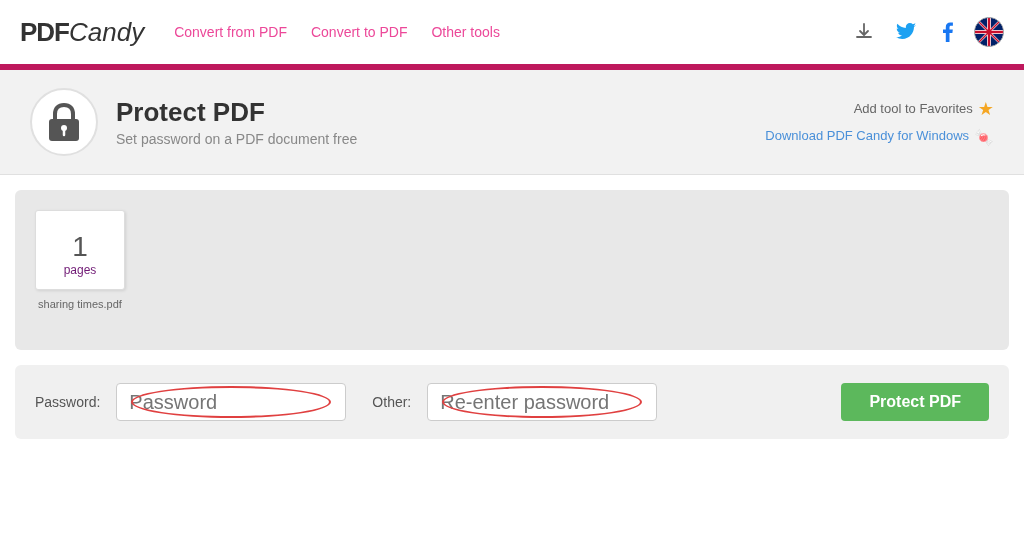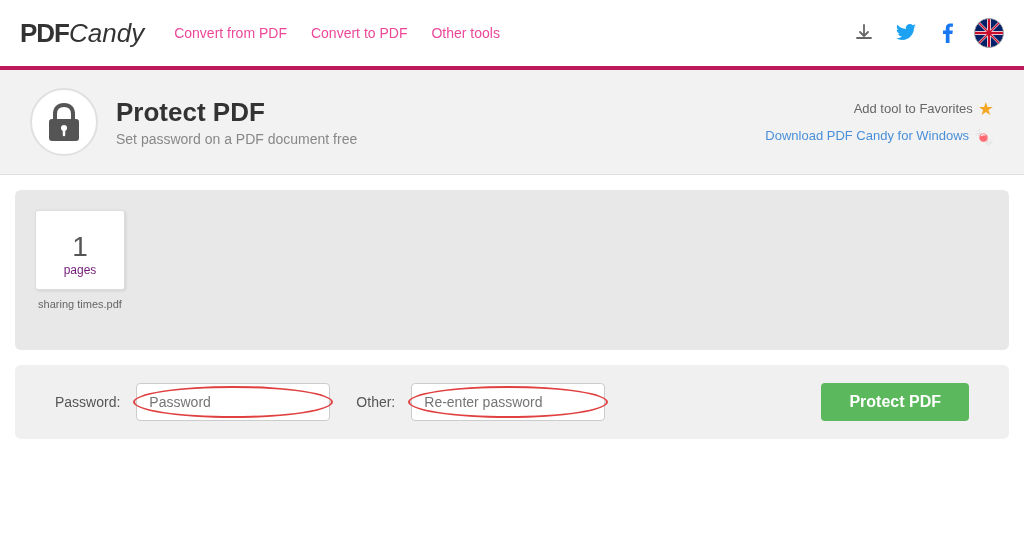--- a/index.html
+++ b/index.html
@@ -4,21 +4,21 @@
   <style>
     * { box-sizing: border-box; margin: 0; padding: 0; }
     body { font-family: Arial, sans-serif; background: #fff; width: 1024px; height: 546px; overflow: hidden; }
 
     
     .header {
       display: flex;
       align-items: center;
       padding: 0 20px;
       height: 70px;
-      border-bottom: 4px solid #be185d;
+      border-bottom: 6px solid #be185d;
       background: #fff;
     }
     .logo {
       display: flex;
       align-items: baseline;
       margin-right: 30px;
     }
     .logo-pdf {
       font-size: 26px;
       font-weight: 900;
@@ -148,34 +148,34 @@
     }
     .file-pages-num { font-size: 28px; color: #555; font-weight: 300; }
     .file-pages-lbl { font-size: 12px; color: #701a75; }
     .file-name { font-size: 11px; color: #666; margin-top: 8px; text-align: center; }
 
     
     .password-area {
       background: #f0f0f0;
       margin: 0 15px 15px;
       border-radius: 6px;
-      padding: 18px 40px;
+      padding: 18px 20px;
       display: flex;
       align-items: center;
       gap: 16px;
     }
     .pw-label { font-size: 14px; color: #555; font-weight: 500; white-space: nowrap; }
     .pw-input-wrap { position: relative; }
     .pw-input {
-      width: 194px;
+      width: 230px;
       height: 38px;
       border: 1.5px solid #ccc;
       border-radius: 4px;
       padding: 0 12px;
-      font-size: 14px;
+      font-size: 20px;
       color: #aaa;
       outline: none;
       background: #fff;
     }
     .pw-input-oval {
       position: absolute;
       top: 50%;
       left: 50%;
       transform: translate(-50%, -50%);
       width: 200px;

